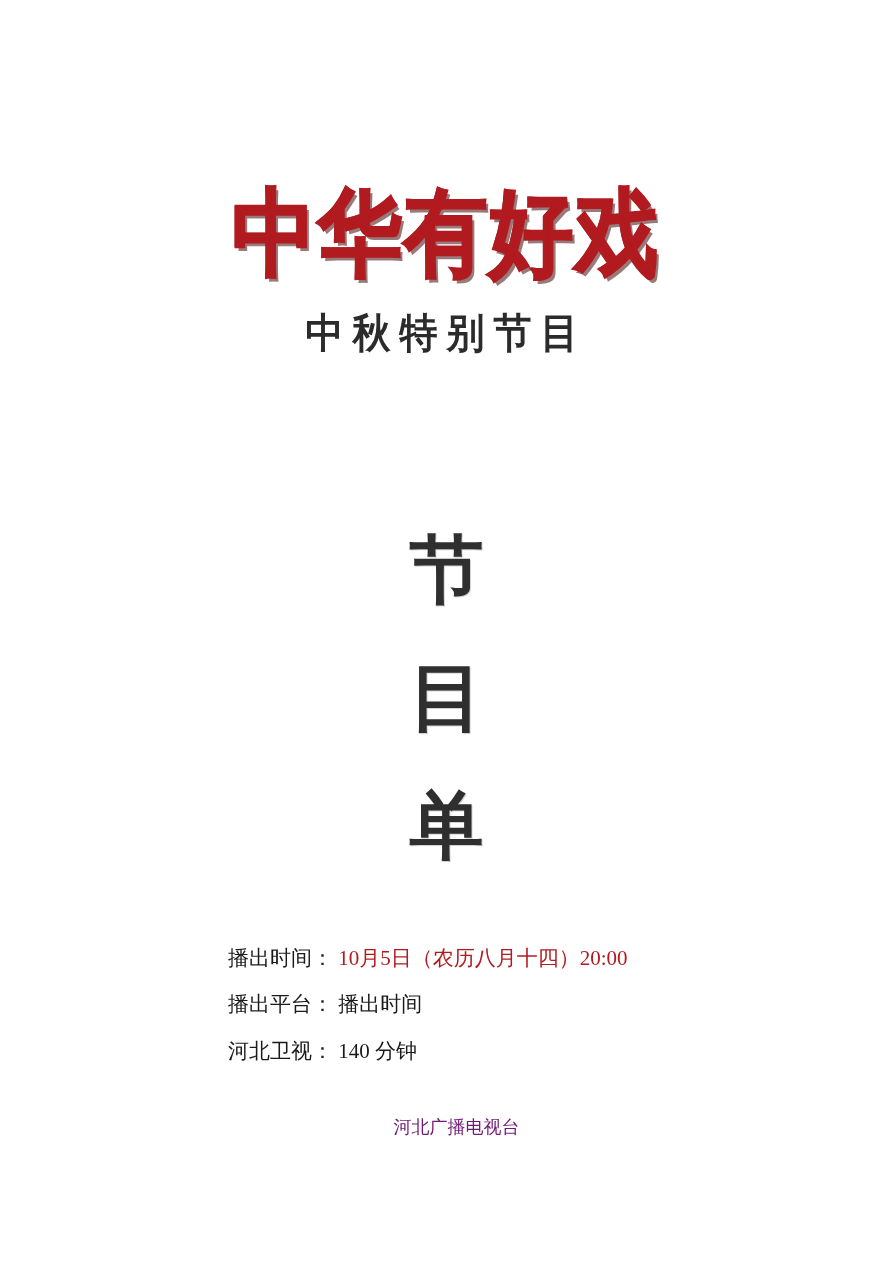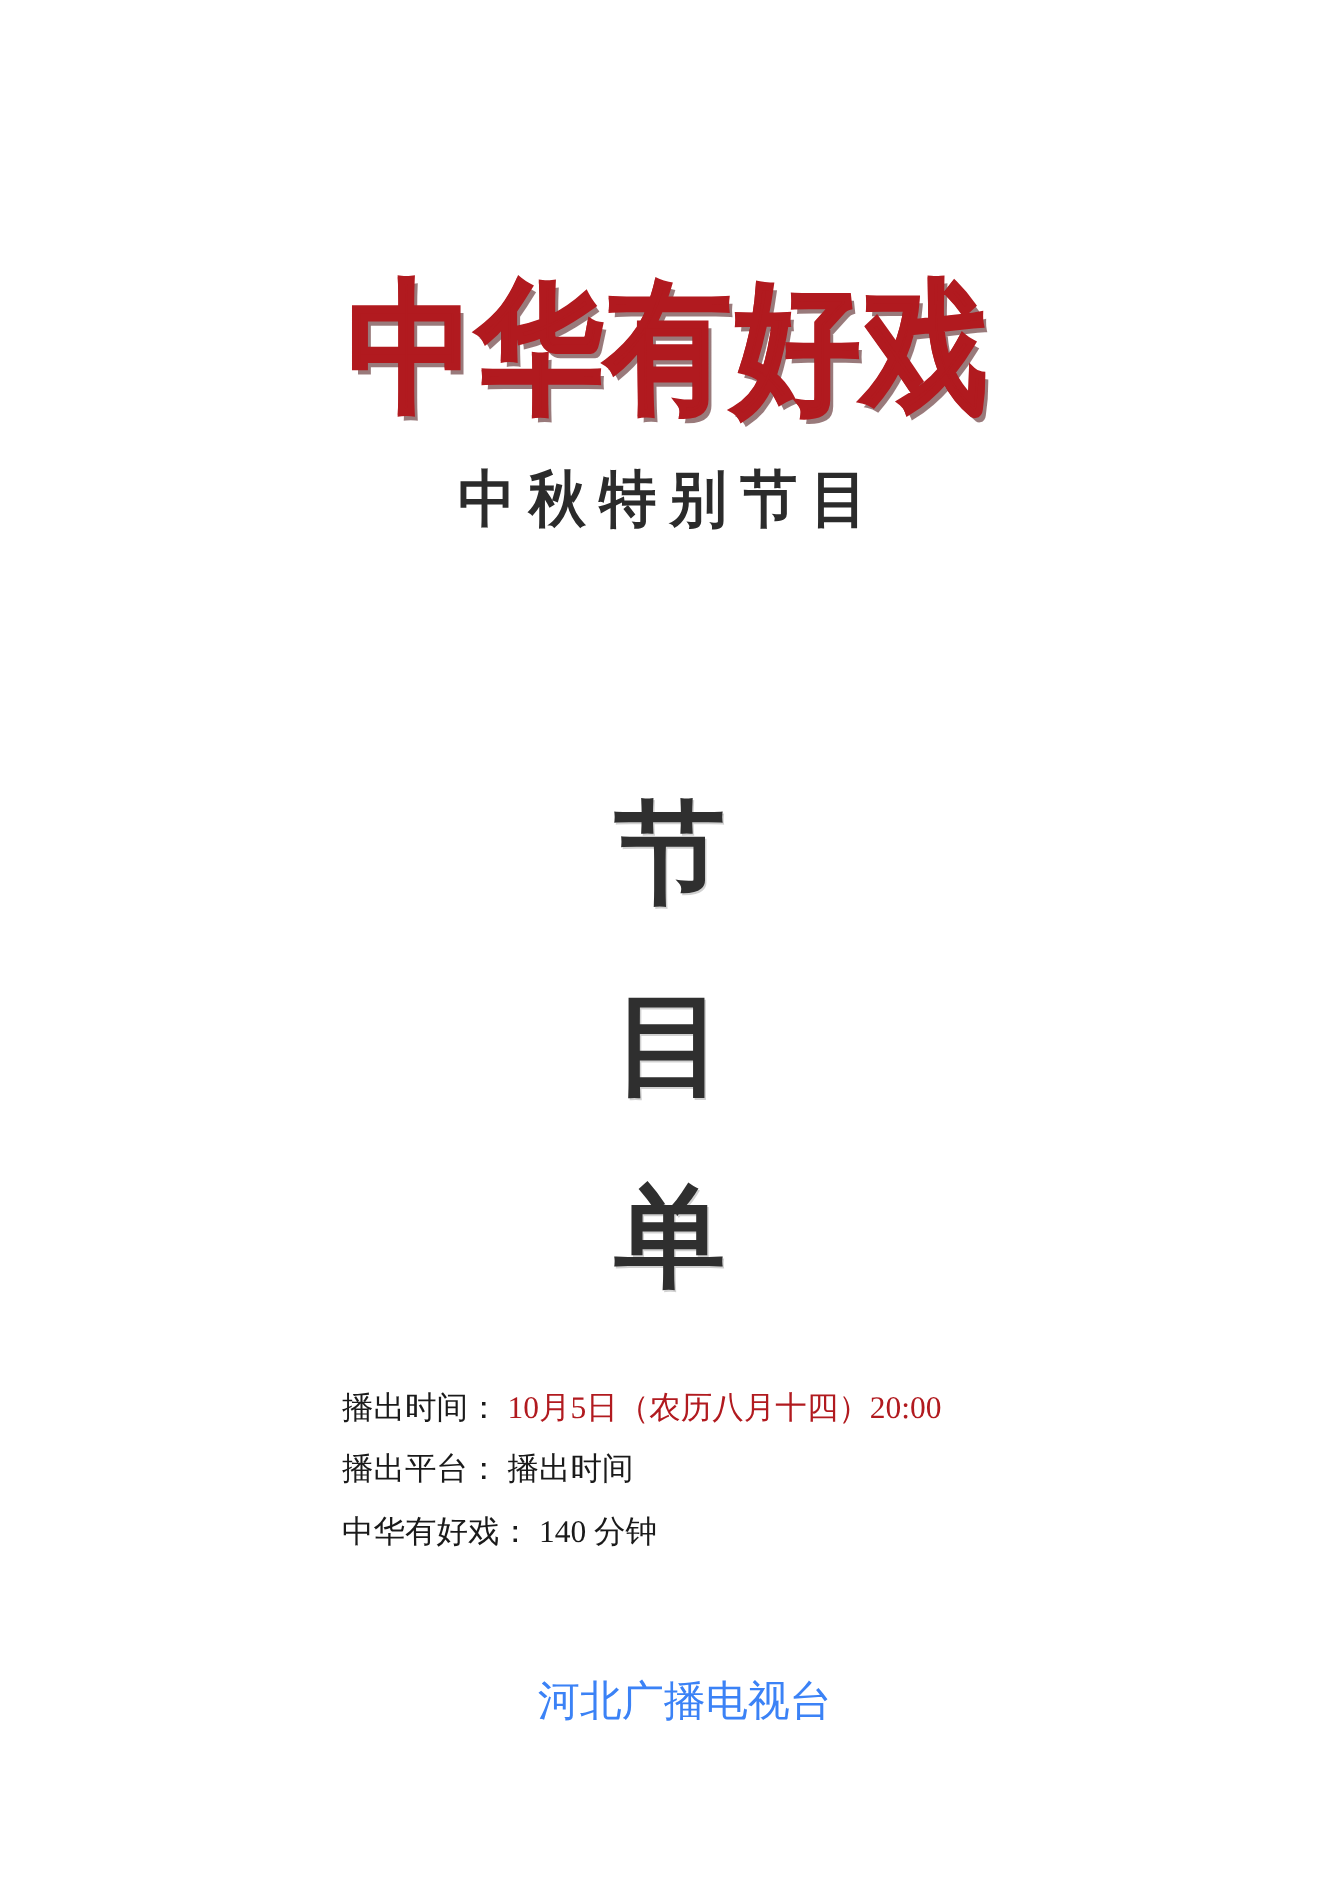--- a/index.html
+++ b/index.html
@@ -90,20 +90,21 @@
     width: 520px;
     font-family: "Liberation Serif", "DejaVu Serif", serif;
     font-size: 21px;
     color: #1a1a1a;
   }
   .info-row {
     display: block;
     margin-bottom: 15px;
     white-space: nowrap;
     line-height: 1.25;
+    margin-top: 20px;
   }
   .info-label {
     display: inline;
   }
   .info-value {
     display: inline;
   }
   .info-value.red {
     color: #b11a1f;
   }
@@ -115,22 +116,22 @@
   }
 
   
   .station {
     position: absolute;
     top: 1115px;
     left: 0;
     width: 893px;
     text-align: center;
     font-family: "Liberation Serif", "DejaVu Serif", serif;
-    font-size: 28px;
-    color: #3b82f6;
+    font-size: 18px;
+    color: #701a75;
     padding-left: 20px;
     box-sizing: border-box;
   }
 </style>
 </head>
 <body>
 
 <div class="page">
 
   <div class="logo-title">中华有好戏</div>
@@ -149,21 +150,21 @@
       <span class="info-label">播出时间：</span>
       <span class="info-value red">10月5日（农历八月十四）20:00</span>
     </div>
 
     <div class="info-row">
       <span class="info-label">播出平台：</span>
       <span class="info-value">播出时间</span>
     </div>
 
     <div class="info-row">
-      <span class="info-label">中华有好戏：</span>
+      <span class="info-label">河北卫视：</span>
       <span class="info-value">140 分钟</span>
     </div>
 
 
   </div>
 
   <div class="station">河北广播电视台</div>
 
 </div>
 

